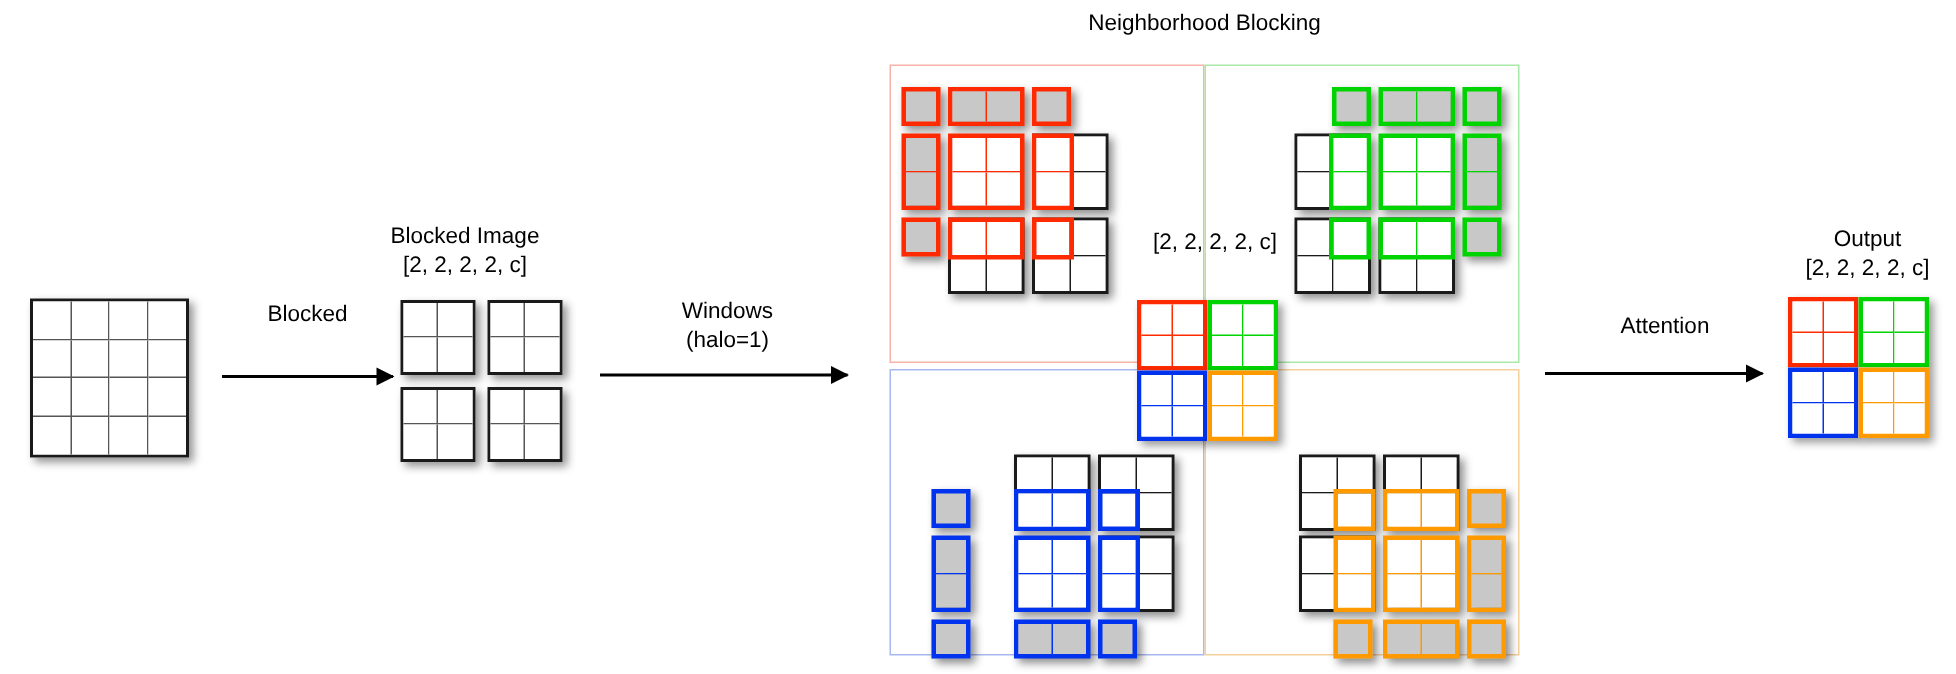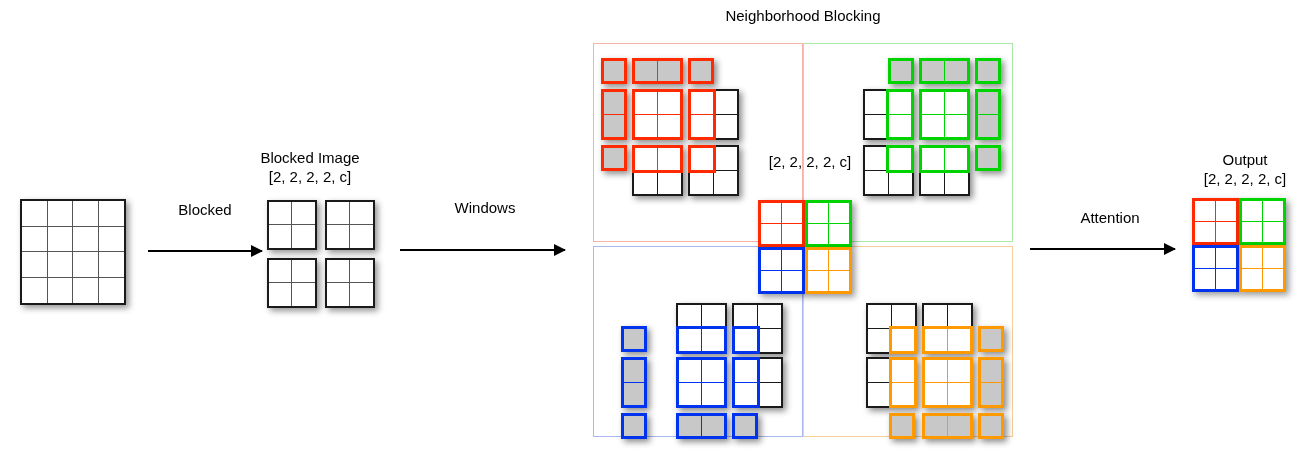--- a/index.html
+++ b/index.html
@@ -146,20 +146,21 @@
   <div class="grid-black" style="left:325px; top:258px; width:50px; height:50px;
               grid-template-columns:repeat(2,1fr); grid-template-rows:repeat(2,1fr);">
     <div></div>
       <div style="border-right:none;"></div>
     <div style="border-bottom:none;"></div>
       <div style="border-right:none;border-bottom:none;"></div>
   </div>
 
   <div class="label" style="left:420px; top:198px; width:130px;">
     <span class="l1">Windows</span>
+    <span class="l2">(halo=1)</span>
   </div>
   <div class="arrow" style="left:400px; top:249px; width:165px;"></div>
 
   <div class="label" style="left:700px; top:6px; width:206px;">
     <span class="l1">Neighborhood Blocking</span>
   </div>
 
   <div class="panel" style="left:593px; top:43px;  width:210px; height:199px; border:1px solid #f7b3a8;"></div>
   <div class="panel" style="left:803px; top:43px;  width:210px; height:199px; border:1px solid #a8e8a8;"></div>
   <div class="panel" style="left:593px; top:246px; width:210px; height:191px; border:1px solid #a8b8f0;"></div>

